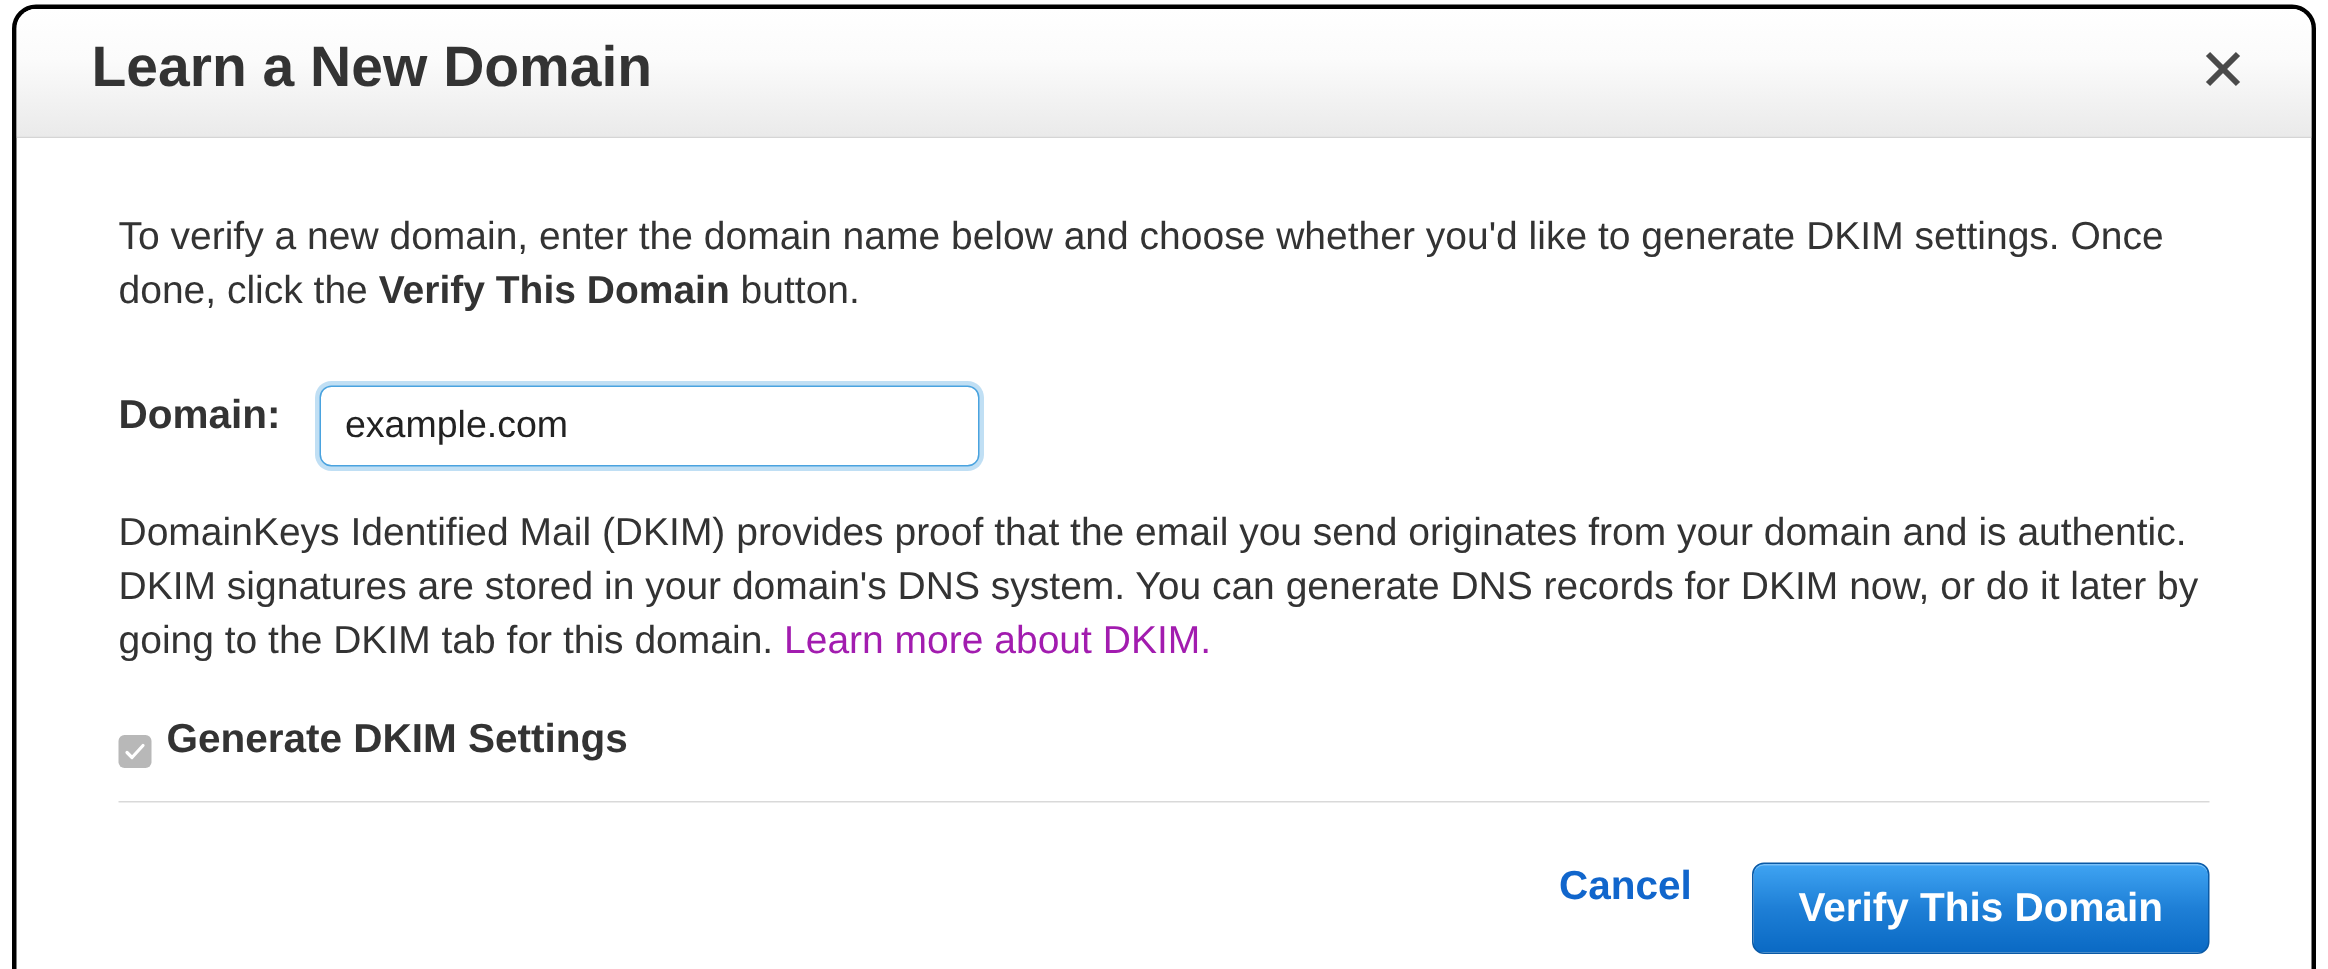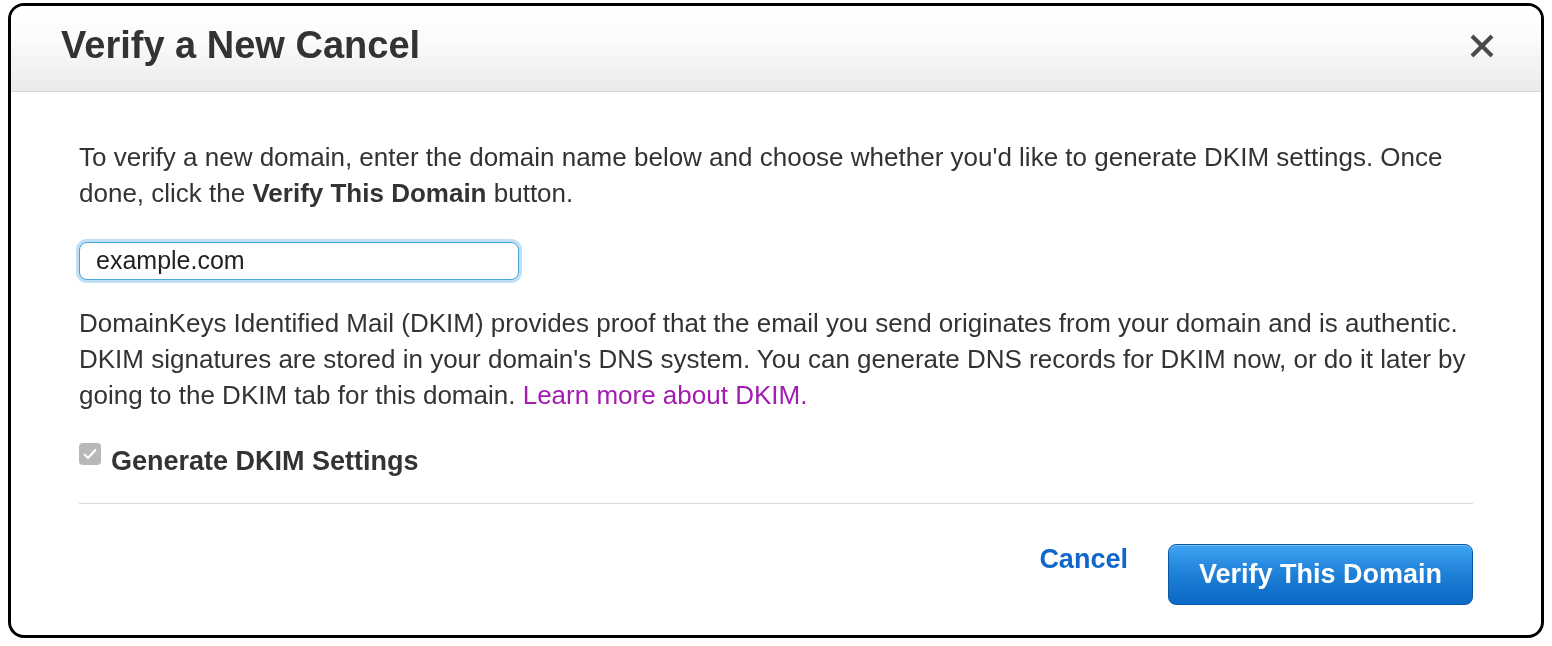--- a/index.html
+++ b/index.html
@@ -59,42 +59,43 @@
     align-items: center;
     margin-bottom: 26px;
   }
   .field-label {
     font-weight: 700;
     font-size: 27px;
     margin-right: 26px;
   }
   .text-input {
     width: 440px;
-    height: 38px;
+    height: 54px;
     padding: 0 16px;
     font-size: 25px;
     font-family: inherit;
     color: #222;
     border: 1px solid #4aa3df;
     border-radius: 8px;
     outline: none;
     box-shadow: 0 0 0 3px rgba(74,163,223,0.35);
     box-sizing: border-box;
+    margin-top: 15px;
   }
   .dkim-text {
     margin: 0 0 30px 0;
   }
   .link {
     color: #a21caf;
     cursor: pointer;
     text-decoration: none;
   }
   .checkbox-row {
     display: flex;
-    align-items: flex-start;
+    align-items: flex-end;
     margin-bottom: 22px;
   }
   .chk {
     position: relative;
     width: 22px;
     height: 22px;
     border-radius: 4px;
     background: #b8b8b8;
     margin-right: 10px;
     display: inline-flex;
@@ -142,38 +143,39 @@
     cursor: pointer;
     box-shadow: inset 0 1px 0 rgba(255,255,255,0.3);
   }
 </style>
 </head>
 <body>
 
 <div class="dialog">
 
   <div class="dialog-header">
-    <h1 class="dialog-title">Verify a New Cancel</h1>
+    <h1 class="dialog-title">Learn a New Domain</h1>
     <button class="close-btn" aria-label="Close">
       <span>
         <svg viewBox="0 0 24 24">
             <line x1="4" y1="4" x2="20" y2="20"></line>
             <line x1="20" y1="4" x2="4" y2="20"></line>
           </svg>
       </span>
     </button>
   </div>
 
   <div class="dialog-body">
 
     <p class="intro">
       <span>To verify a new domain, enter the domain name below and choose whether you'd like to generate DKIM settings. Once done, click the </span><strong>Verify This Domain</strong><span> button.</span>
     </p>
 
     <div class="field-row">
+      <span class="field-label">Domain:</span>
       <input type="text" class="text-input" value="example.com" style="">
     </div>
 
     <p class="dkim-text">
       <span>DomainKeys Identified Mail (DKIM) provides proof that the email you send originates from your domain and is authentic. DKIM signatures are stored in your domain's DNS system. You can generate DNS records for DKIM now, or do it later by going to the DKIM tab for this domain.  </span><a class="link">Learn more about DKIM.</a>
     </p>
 
     <div class="checkbox-row">
       <span class="chk">
         <span>

